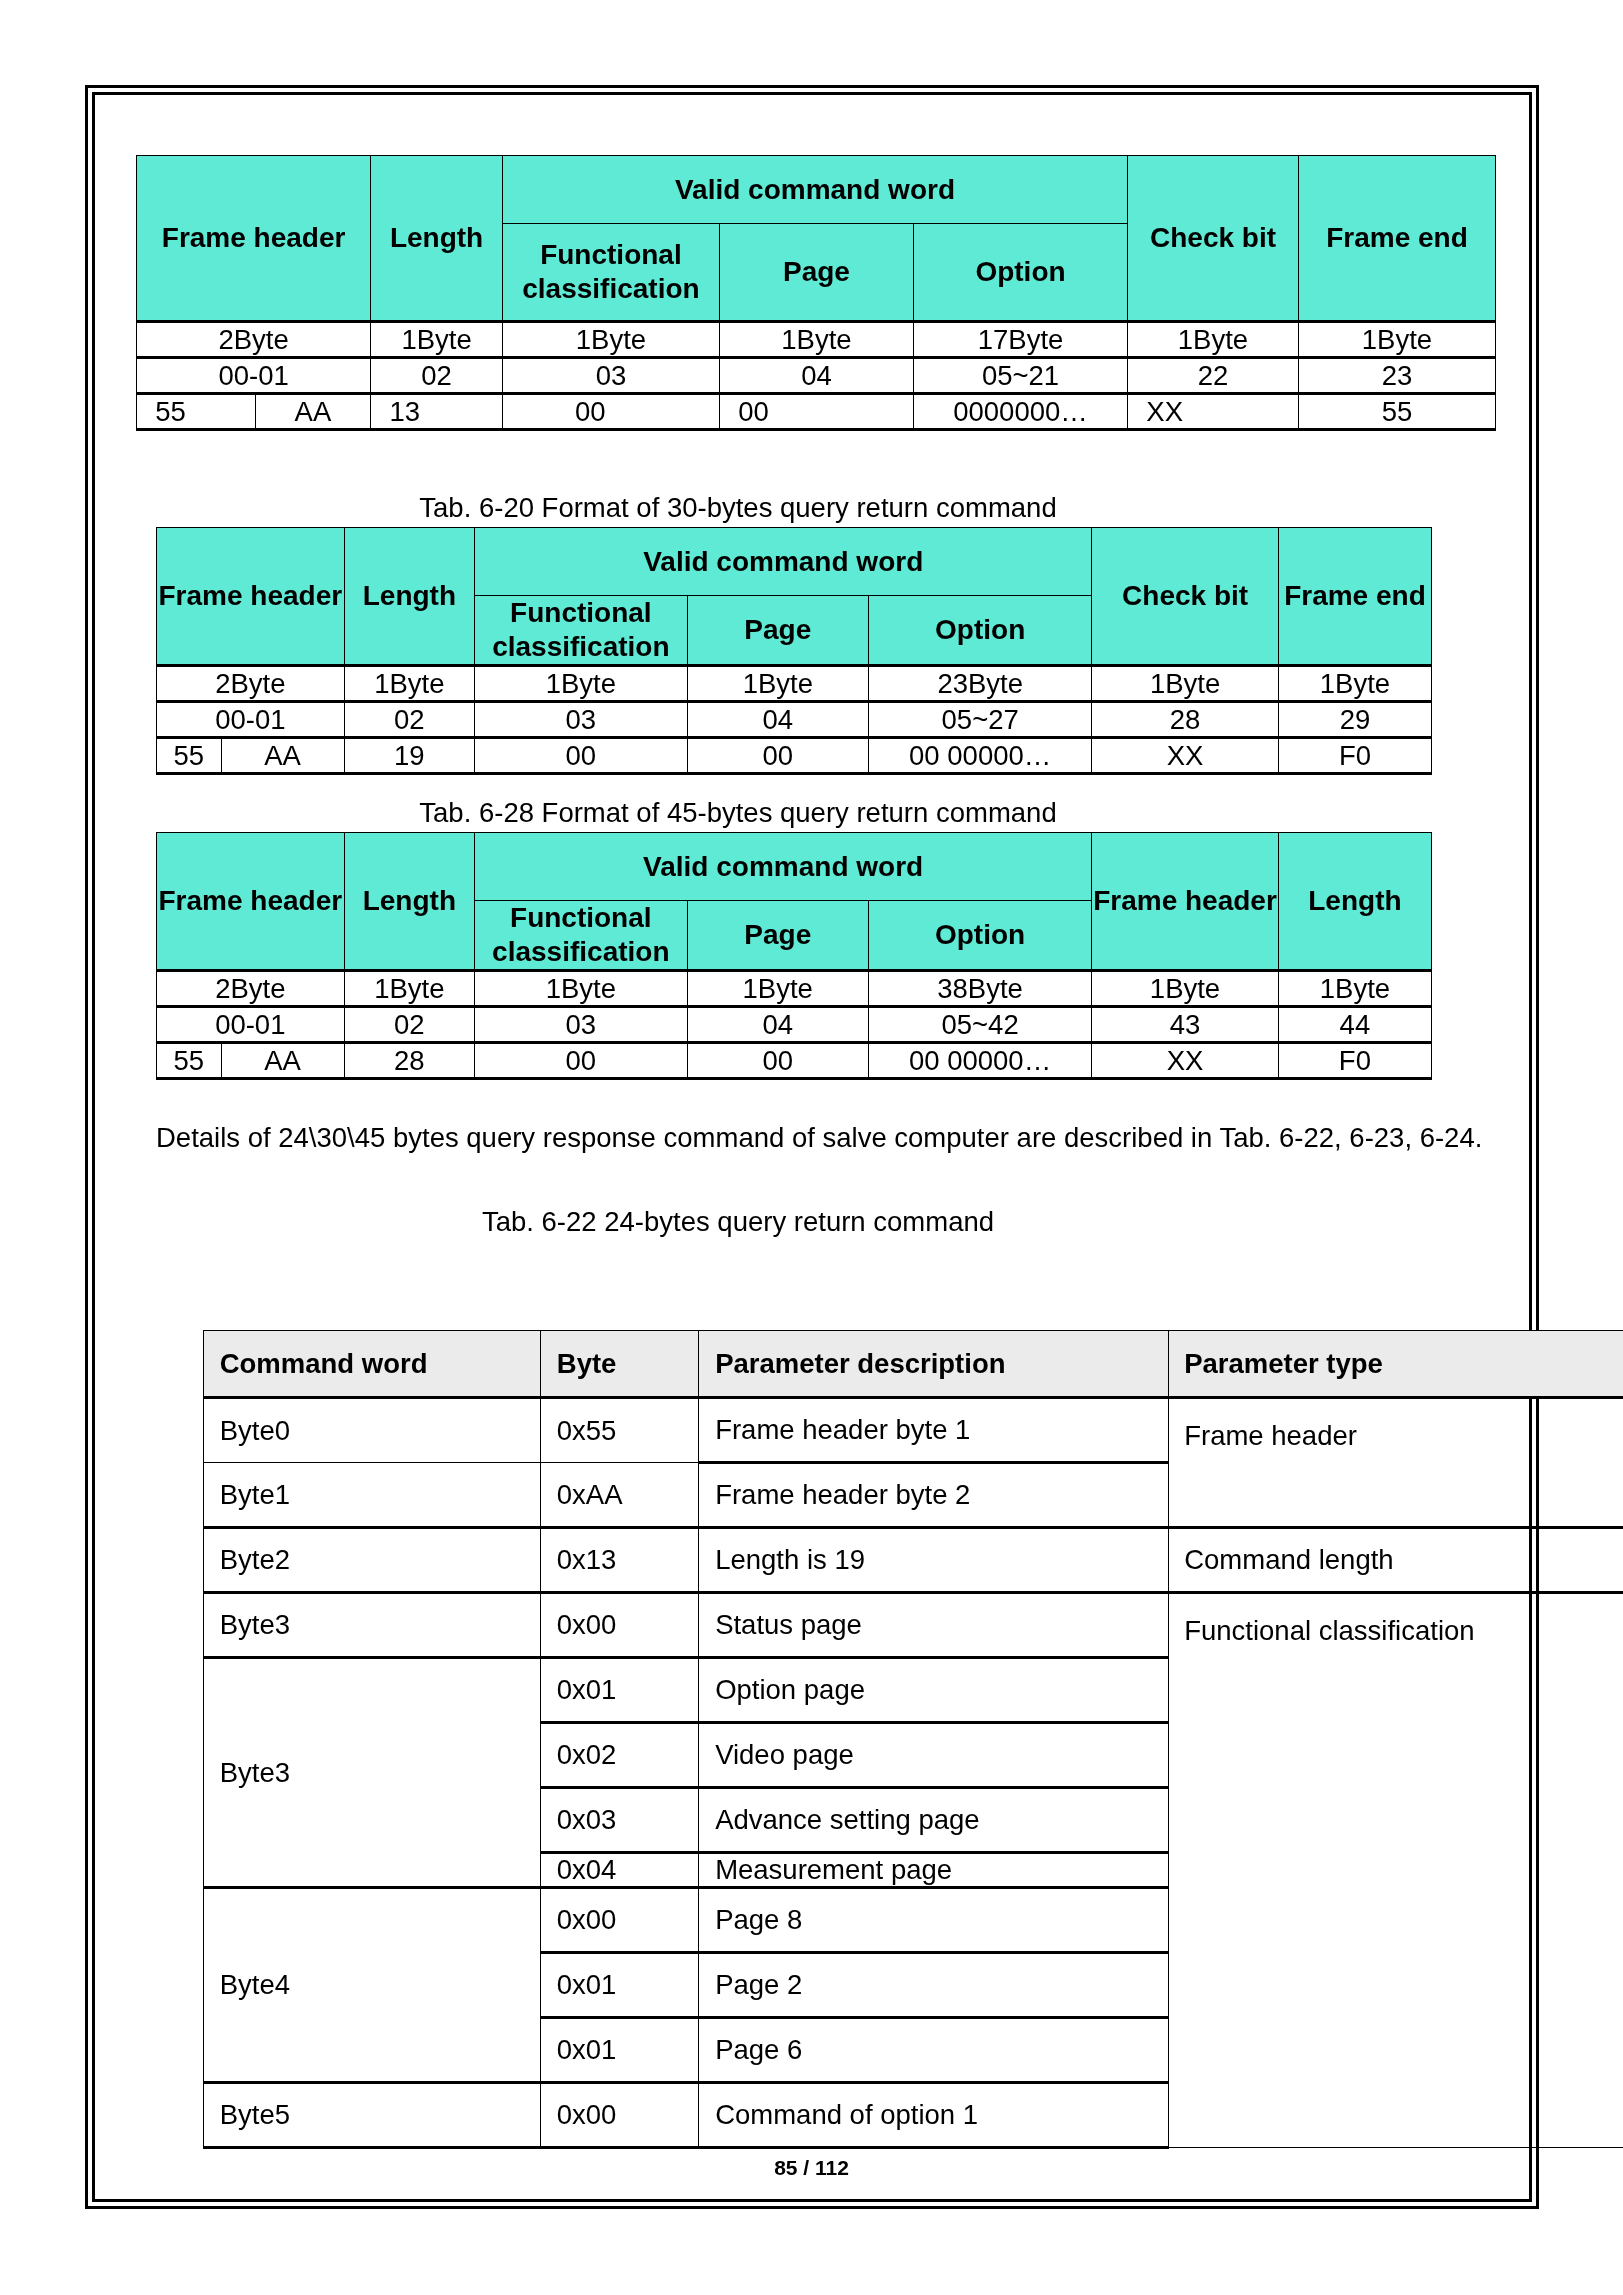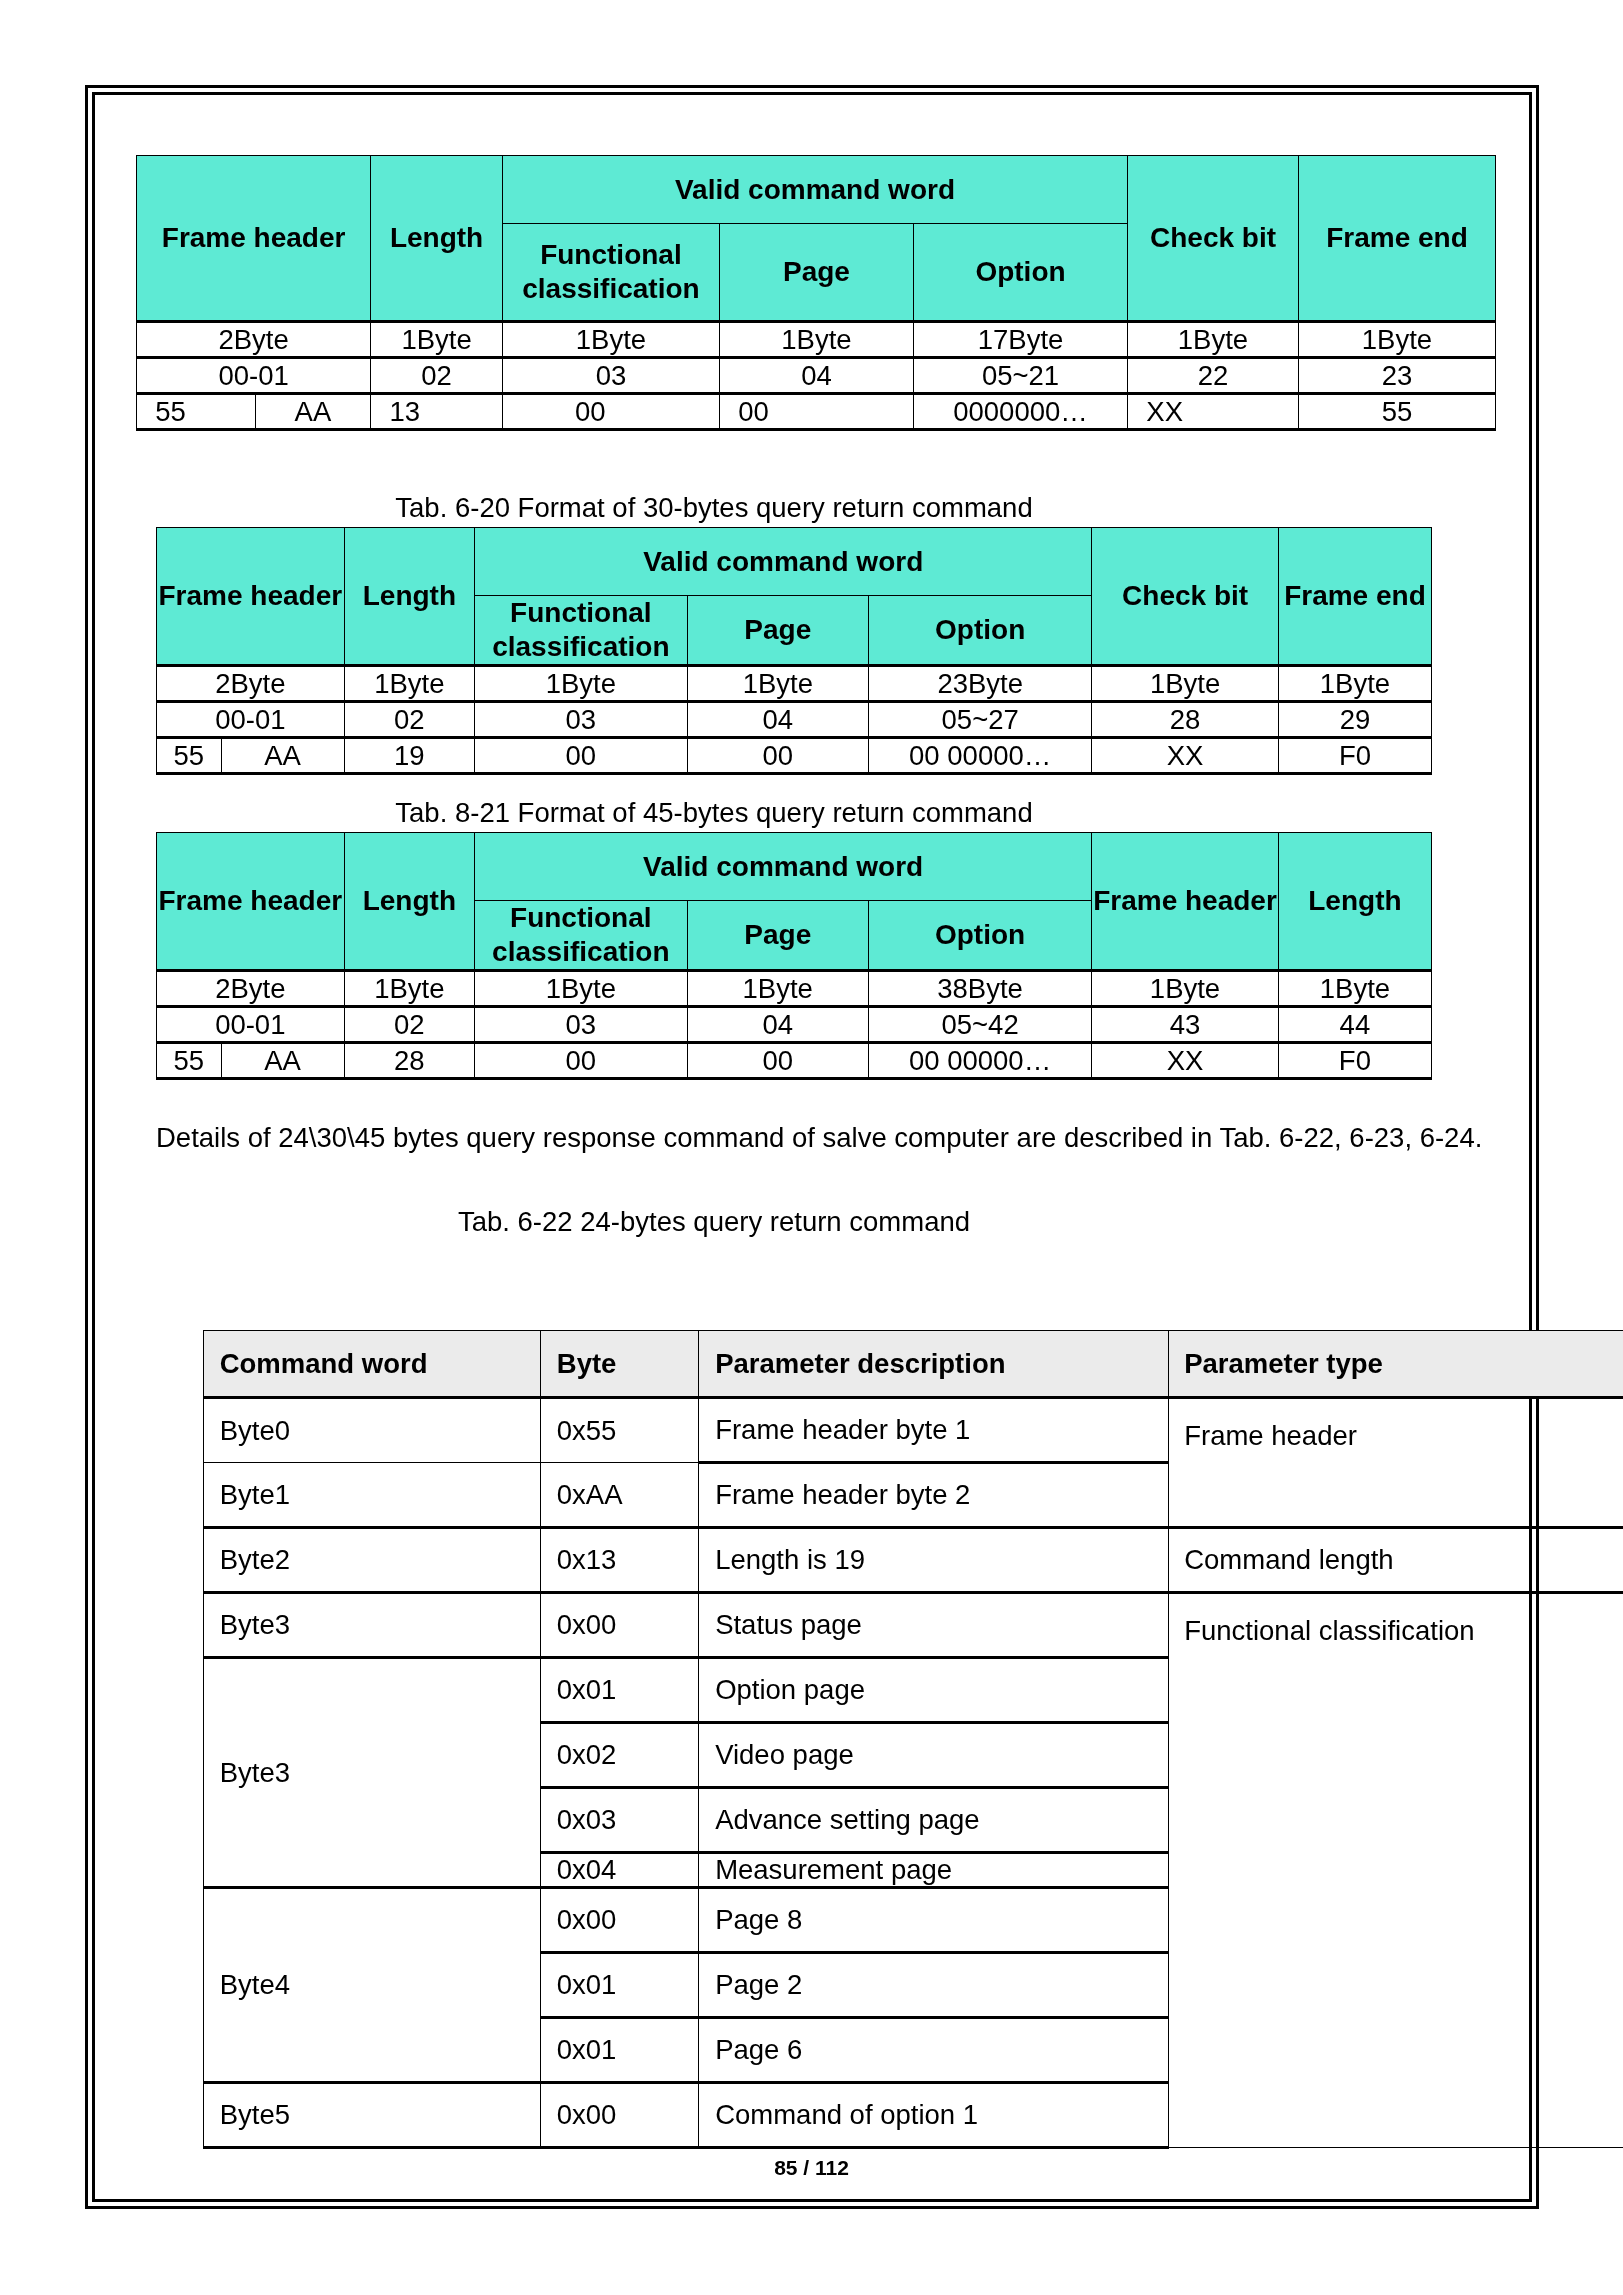--- a/index.html
+++ b/index.html
@@ -8,21 +8,21 @@
     .frame-inner { position: absolute; left: 92px; top: 92px; width: 1440px; height: 2110px; border: 3.9px solid #000; box-sizing: border-box; }
     table { border-collapse: collapse; position: absolute; }
     td, th { border: 1.3px solid #000; font-weight: normal; text-align: center; vertical-align: middle; padding: 0; }
     .hdr { background: #5eead4; font-weight: bold; font-size: 28px; line-height: 34px; }
     .cell { font-size: 27.5px; height: 33px; line-height: 33px; }
     .l { text-align: left; padding-left: 18.3px; }
     .thick-b { border-bottom-width: 3.3px; }
     #t1 { left: 136px; top: 155px; width: 1360px; }
     #t2 { left: 156px; top: 527px; width: 1276px; }
     #t3 { left: 156px; top: 832px; width: 1276px; }
-    .caption { position: absolute; width: 1428px; left: 0; text-align: center; font-size: 27.5px; }
+    .caption { position: absolute; width: 1428px; left: 0; text-align: center; font-size: 27.5px; padding-left: 24px; }
     .para { position: absolute; left: 156px; width: 1335px; font-size: 27.5px; line-height: 37px; }
     #t4 { left: 203px; top: 1330px; width: 1473px; border-radius: 9px; }
     #t4 td { text-align: left; padding-left: 15.7px; font-size: 27.5px; }
     #t4 .hdr4 { background: #ebebeb; font-weight: bold; height: 65px; }
     #t4 .r { height: 65px; }
     #t4 .top { vertical-align: top; padding-top: 21px; }
     .page-num { position: absolute; top: 2156px; width: 1623px; text-align: center; font-family: Liberation Sans, sans-serif; font-weight: bold; font-size: 21px; }
   </style>
 </head>
 <body>
@@ -134,21 +134,21 @@
     <td class="cell thick-b">19</td>
     <td class="cell thick-b">00</td>
     <td class="cell thick-b">00</td>
     <td class="cell thick-b">00 00000…</td>
     <td class="cell thick-b">XX</td>
     <td class="cell thick-b">F0</td>
   </tr>
 </tbody>
   </table>
 
-<div class="caption" style="top:797px">Tab. 8-21 Format of 45-bytes query return command</div>
+<div class="caption" style="top:797px">Tab. 6-28 Format of 45-bytes query return command</div>
 <table id="t3">
   <colgroup>
       <col style="width:65px">
       <col style="width:124px">
       <col style="width:131px">
       <col style="width:213px">
       <col style="width:183px">
       <col style="width:225px">
       <col style="width:188px">
       <col style="width:154px">

